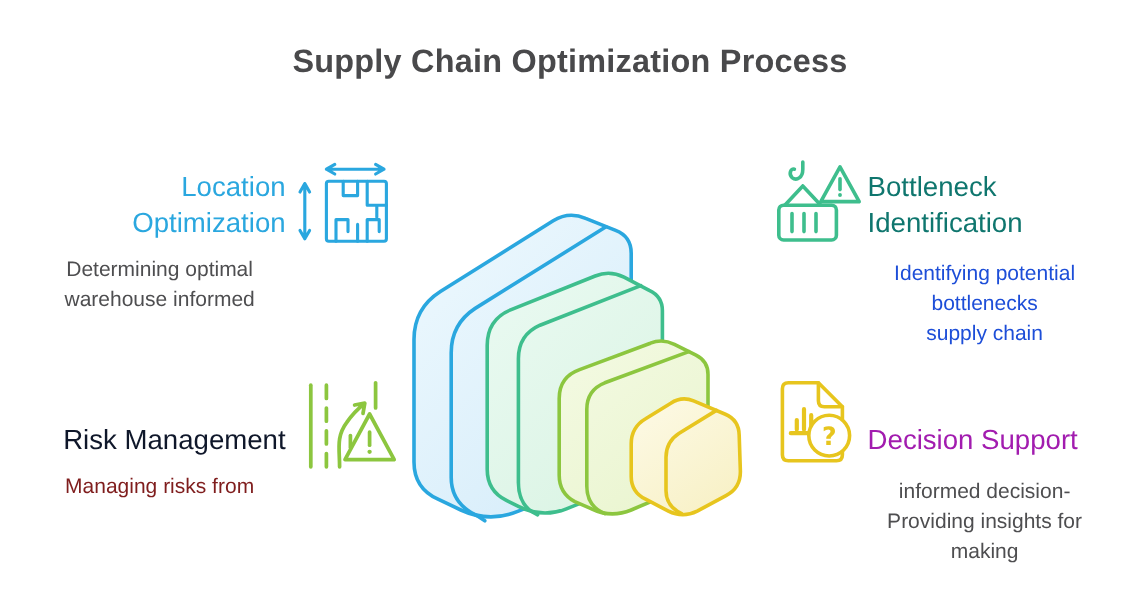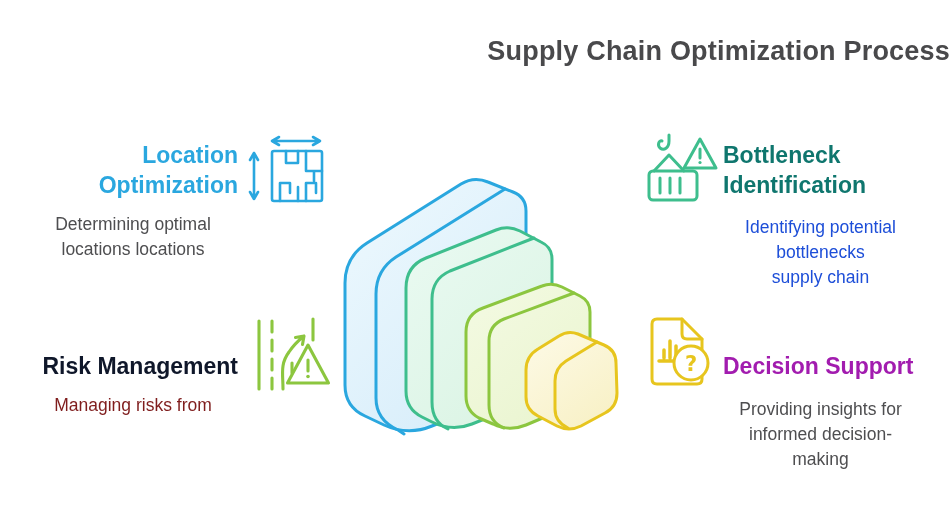--- a/index.html
+++ b/index.html
@@ -1,20 +1,20 @@
 <!DOCTYPE html>
 <html><head>
 <meta charset="utf-8">
 <style>
   html,body{margin:0;padding:0;background:#fff;}
   .canvas{position:relative;width:950px;height:510px;background:#fff;overflow:hidden;
           font-family:"Liberation Sans",sans-serif;}
-  .title{position:absolute;left:0;right:0;top:36px;margin:0;text-align:right;
+  .title{position:absolute;left:0;right:0;top:36px;margin:0;text-align:center;
          font-size:27px;font-weight:bold;letter-spacing:.2px;}
-  .heading{position:absolute;font-size:23px;font-weight:bold;line-height:30px;}
+  .heading{position:absolute;font-size:23px;font-weight:normal;line-height:30px;}
   .heading div{white-space:nowrap;}
   .desc{position:absolute;font-size:17.5px;line-height:25px;}
   .desc div{white-space:nowrap;text-align:center;}
   .align-r{text-align:right;}
   .icon{position:absolute;}
   .stack{position:absolute;left:330px;top:162px;}
   svg{overflow:visible;}
 </style>
 </head>
 <body>
@@ -37,21 +37,21 @@
       </g>
       <rect x="26" y="16" width="50" height="50" rx="2"></rect>
       <path d="M40,16 V28 M40,28 H52 M52,28 V16
                M60,16 V36 M60,36 H76 M68,36 V46
                M34,66 V48 M34,48 H44 M44,48 V58
                M52,66 V52
                M60,66 V48 M60,48 H70 M70,48 V58"></path>
     </svg>
     <div class="desc align-r" style="left: 28px; top: 212px; width: 210px; color: rgb(78, 78, 80);">
       <div>Determining optimal</div>
-      <div>locations locations</div>
+      <div>warehouse informed</div>
     </div>
   </section>
 
   <section>
     <svg class="icon" style="left: 641px; top: 131px; stroke: rgb(62, 190, 141);" width="76" height="72" viewBox="0 0 76 72" fill="none" stroke-linecap="round" stroke-linejoin="round" stroke-width="3">
       <path d="M28,4 V10 C28,17 23,20 19,17 C16,14 18,9 21,10"></path>
       <path d="M28,24 L13,40 M28,24 L43,40"></path>
       <rect x="8" y="40" width="48" height="29" rx="4"></rect>
       <path d="M19,47 V62 M29,47 V62 M39,47 V62"></path>
       <g>
@@ -99,22 +99,22 @@
       <path stroke-width="3.5" d="M17,49 H38 M22,46 V38 M28,46 V29 M34,46 V34"></path>
       <g>
         <circle cx="49" cy="51" r="17" fill="#ffffff"></circle>
         <text x="49" y="58.5" text-anchor="middle" stroke="none" font-weight="bold" font-size="21" font-family="DejaVu Sans, sans-serif" style="fill: rgb(231, 197, 30);">?</text>
       </g>
     </svg>
     <div class="heading" style="left: 723px; top: 351px; width: 210px; color: #a21caf;">
       <div>Decision Support</div>
     </div>
     <div class="desc" style="left: 723px; top: 397px; width: 195px; color: rgb(78, 78, 80);">
+      <div>informed decision-</div>
       <div>Providing insights for</div>
-      <div>informed decision-</div>
       <div>making</div>
     </div>
   </section>
 
   <svg class="stack" width="312" height="292" viewBox="330 162 312 292" fill="none" stroke-width="3" stroke-linecap="round" stroke-linejoin="round">
     <defs>
       <linearGradient id="g1" x1="0" y1="0" x2="0.7" y2="1">
         <stop offset="0" style="stop-color: rgb(238, 249, 254);"></stop>
         <stop offset="1" style="stop-color: rgb(215, 237, 250);"></stop>
       </linearGradient>

